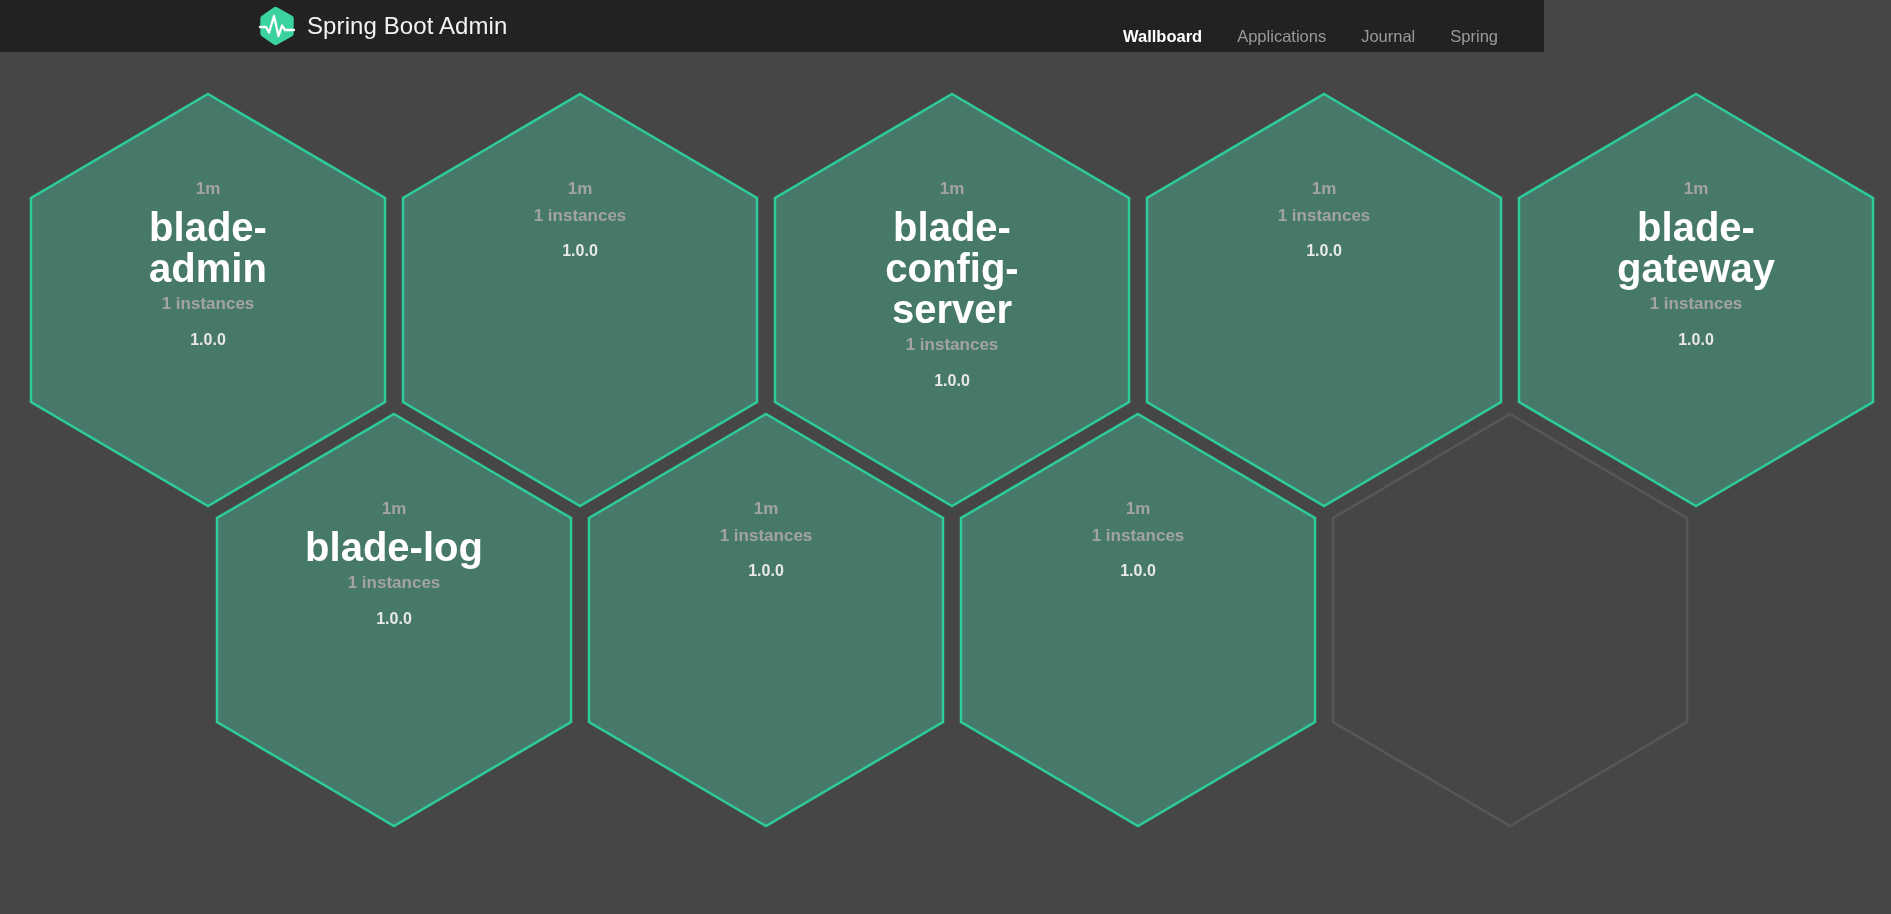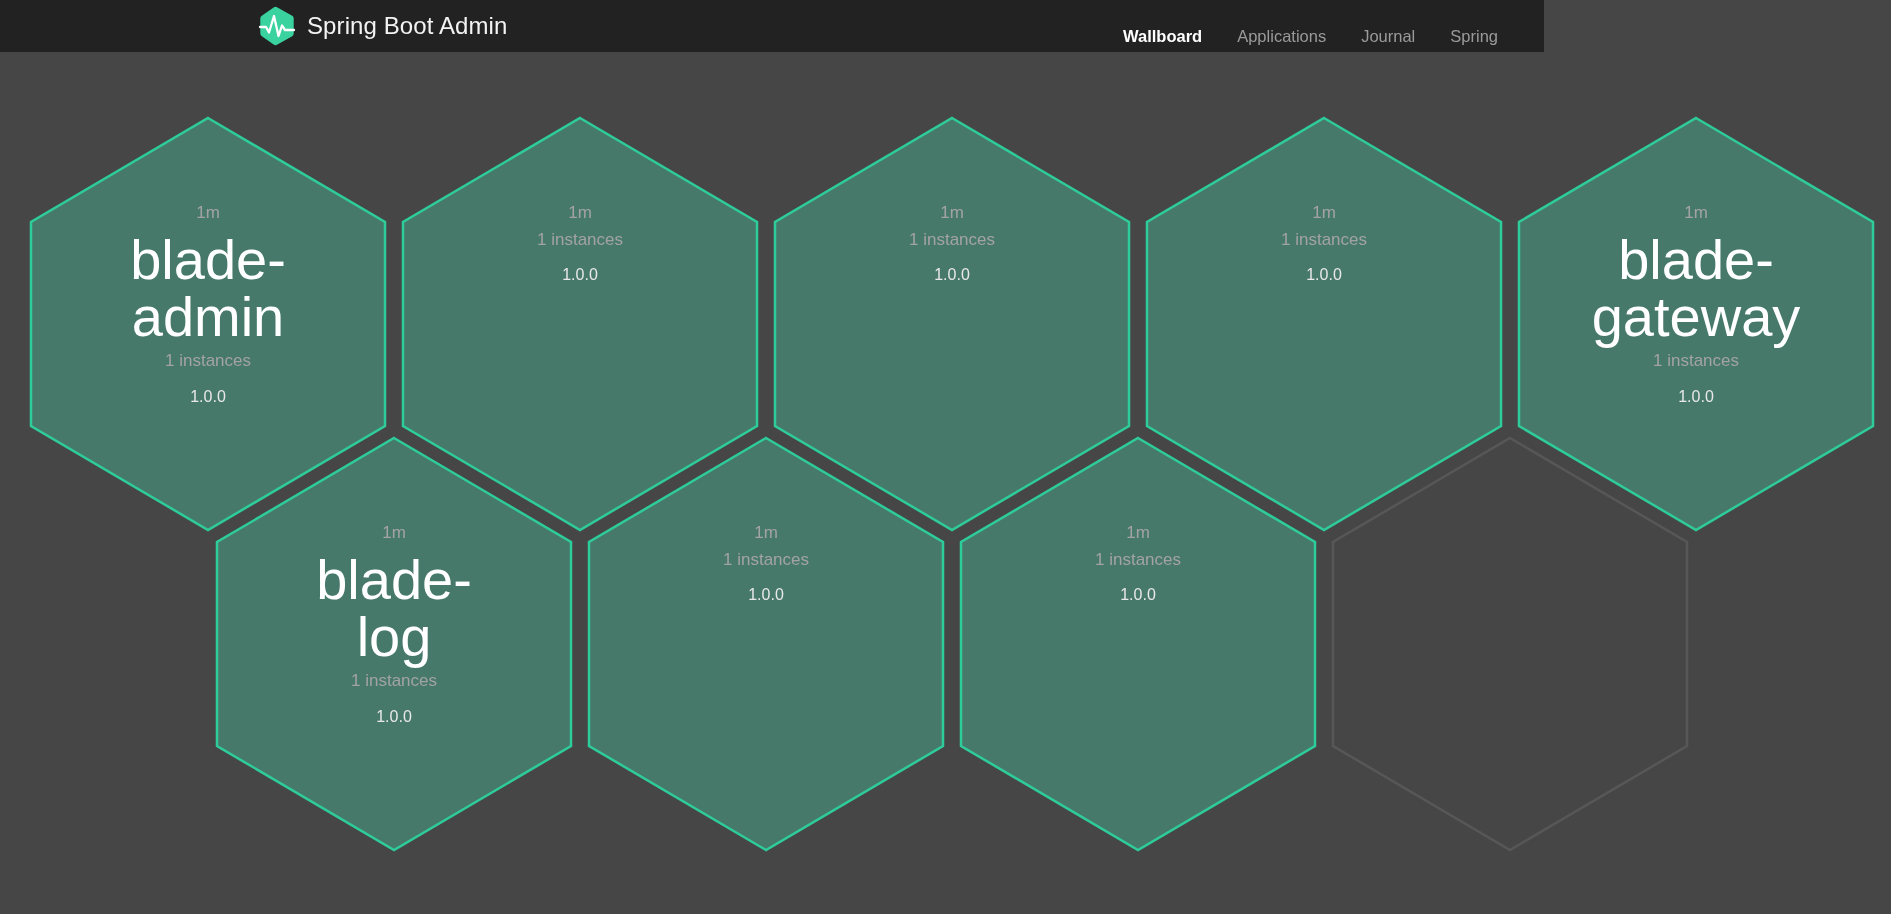--- a/index.html
+++ b/index.html
@@ -41,23 +41,24 @@
     text-decoration:none;
     white-space:nowrap;
     cursor:pointer;
     margin-top:20px;
   }
   .nav-link.is-active { color:#ffffff; font-weight:bold; }
 
   
   .wallboard {
     position:absolute;
-    top:68px; left:0;
+    top:44px; left:0;
     width:1891px; height:794px;
     overflow:hidden;
+    font-weight:bold;
   }
   .hex-layer { position:absolute; inset:0; }
 
   .hex {
     position:absolute;
     width:360px; height:416px;
     cursor:pointer;
   }
   .hex-svg { position:absolute; inset:0; width:100%; height:100%; display:block; }
 
@@ -73,21 +74,21 @@
     text-align:center;
     pointer-events:none;
   }
   .hex-status {
     font-size:17px;
     color:#a3a3a3;
     line-height:1.1;
     margin-bottom:8px;
   }
   .hex-name {
-    font-size:56px;
+    font-size:40px;
     color:#ffffff;
     line-height:1.03;
     max-width:210px;
     word-break:break-word;
     overflow-wrap:anywhere;
     margin-bottom:6px;
   }
   .hex-instances {
     font-size:17px;
     color:#a3a3a3;
@@ -147,20 +148,21 @@
           <div class="hex-instances">1 instances</div>
           <div class="hex-version">1.0.0</div>
         </div>
       </div>
       <div class="hex" style="left: 772px; top: 48px;">
         <svg class="hex-svg" viewBox="0 0 360 416" preserveAspectRatio="none">
           <polygon points="180,2 357,106 357,310 180,414 3,310 3,106" fill="#47796a" stroke="#2ecc9a" stroke-width="2.5"></polygon>
         </svg>
         <div class="hex-body">
           <div class="hex-status">1m</div>
+          <div class="hex-name">blade-config-server</div>
           <div class="hex-instances">1 instances</div>
           <div class="hex-version">1.0.0</div>
         </div>
       </div>
       <div class="hex" style="left: 1144px; top: 48px;">
         <svg class="hex-svg" viewBox="0 0 360 416" preserveAspectRatio="none">
           <polygon points="180,2 357,106 357,310 180,414 3,310 3,106" fill="#47796a" stroke="#2ecc9a" stroke-width="2.5"></polygon>
         </svg>
         <div class="hex-body">
           <div class="hex-status">1m</div>

